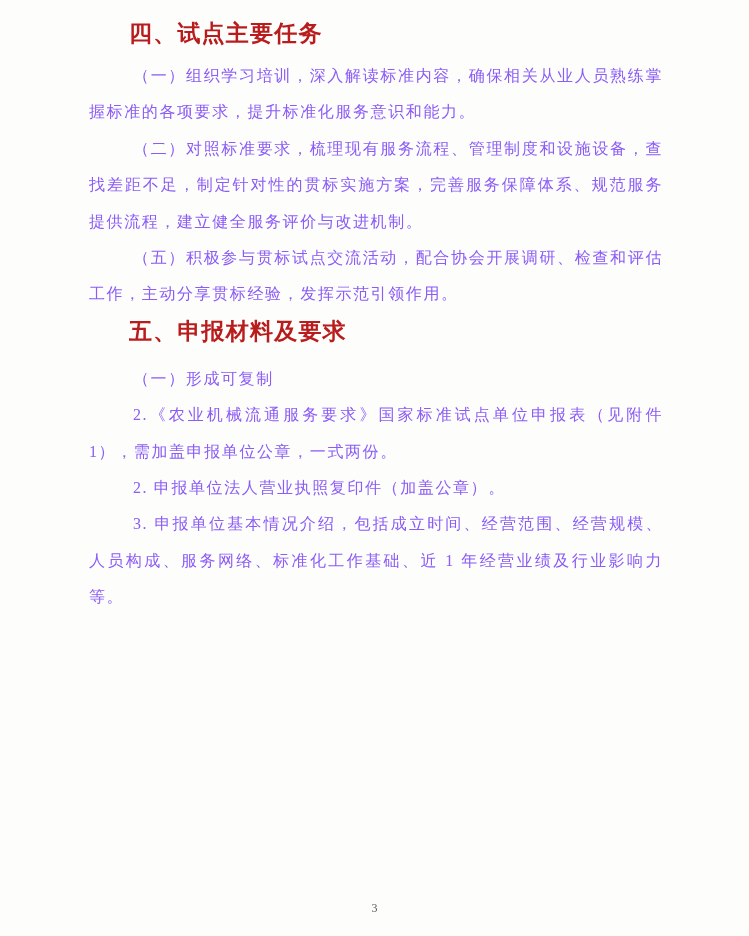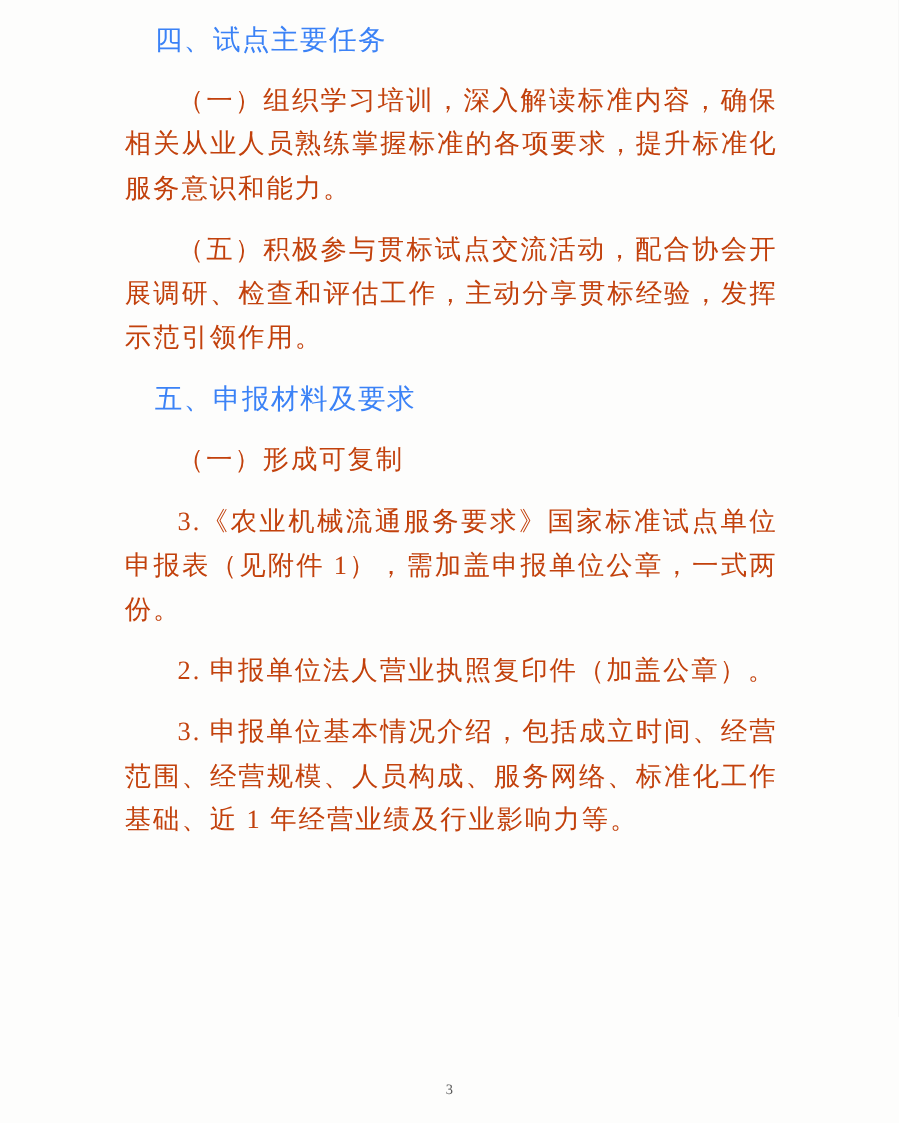--- a/index.html
+++ b/index.html
@@ -16,36 +16,36 @@
     overflow: hidden;
     font-family: "Liberation Serif", "DejaVu Serif", serif;
   }
   .content {
     position: absolute;
     left: 89px;
     top: 0;
     width: 574px;
   }
   .para {
-    margin: 15px;
-    font-size: 22px;
+    margin: 0;
+    font-size: 16px;
     line-height: 36.4px;
-    color: #c2410c;
+    color: #8b5cf6;
     letter-spacing: 1.6px;
     text-align: justify;
     text-align-last: left;
     text-indent: 44px;
     font-family: "Liberation Serif", "DejaVu Serif", serif;
   }
   .heading {
     margin: 0;
     font-size: 23px;
     line-height: 36px;
-    font-weight: 400;
-    color: #3b82f6;
+    font-weight: 700;
+    color: #b91c1c;
     letter-spacing: 1.2px;
     text-indent: 40px;
     font-family: "Liberation Sans", "DejaVu Sans", sans-serif;
   }
   .heading-first {
     margin-top: 15px;
     margin-bottom: 7px;
   }
   .heading-second {
     margin-top: 0;
@@ -67,30 +67,31 @@
 </head>
 <body>
 
 <div class="page">
   <div class="content">
 
     <h2 class="heading heading-first">四、试点主要任务</h2>
 
     <p class="para">（一）组织学习培训，深入解读标准内容，确保相关从业人员熟练掌握标准的各项要求，提升标准化服务意识和能力。</p>
 
+    <p class="para">（二）对照标准要求，梳理现有服务流程、管理制度和设施设备，查找差距不足，制定针对性的贯标实施方案，完善服务保障体系、规范服务提供流程，建立健全服务评价与改进机制。</p>
 
 
 
     <p class="para">（五）积极参与贯标试点交流活动，配合协会开展调研、检查和评估工作，主动分享贯标经验，发挥示范引领作用。</p>
 
     <h2 class="heading heading-second">五、申报材料及要求</h2>
 
     <p class="para">（一）形成可复制</p>
 
-    <p class="para">3.《农业机械流通服务要求》国家标准试点单位申报表（见附件 1），需加盖申报单位公章，一式两份。</p>
+    <p class="para">2.《农业机械流通服务要求》国家标准试点单位申报表（见附件 1），需加盖申报单位公章，一式两份。</p>
 
     <p class="para">2. 申报单位法人营业执照复印件（加盖公章）。</p>
 
     <p class="para">3. 申报单位基本情况介绍，包括成立时间、经营范围、经营规模、人员构成、服务网络、标准化工作基础、近 1 年经营业绩及行业影响力等。</p>
 
   </div>
 
   <div class="page-footer">3</div>
 </div>
 

